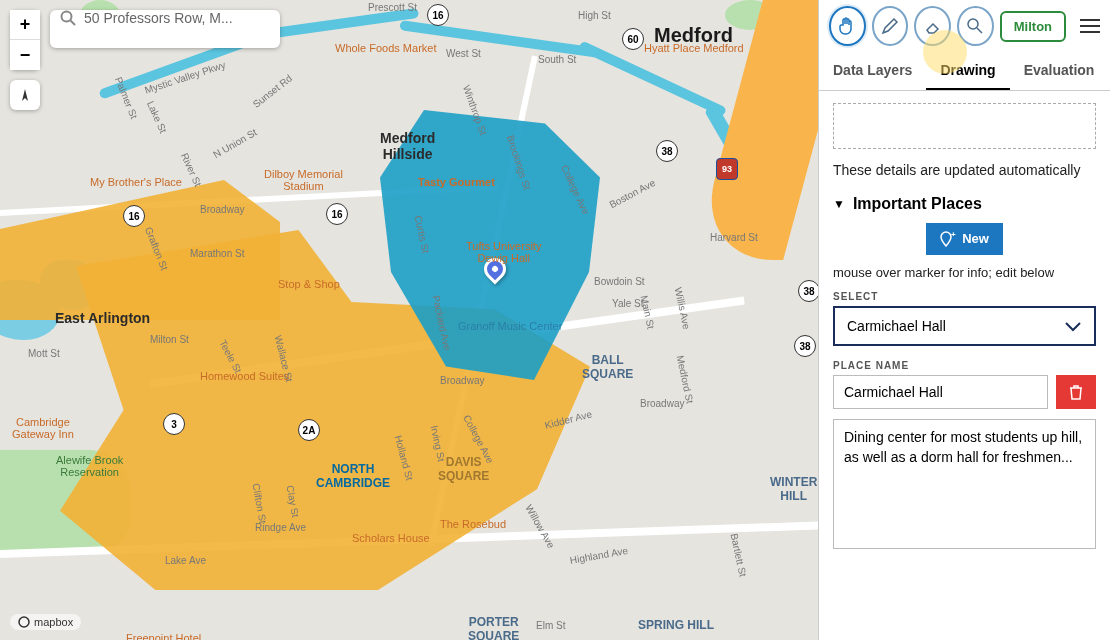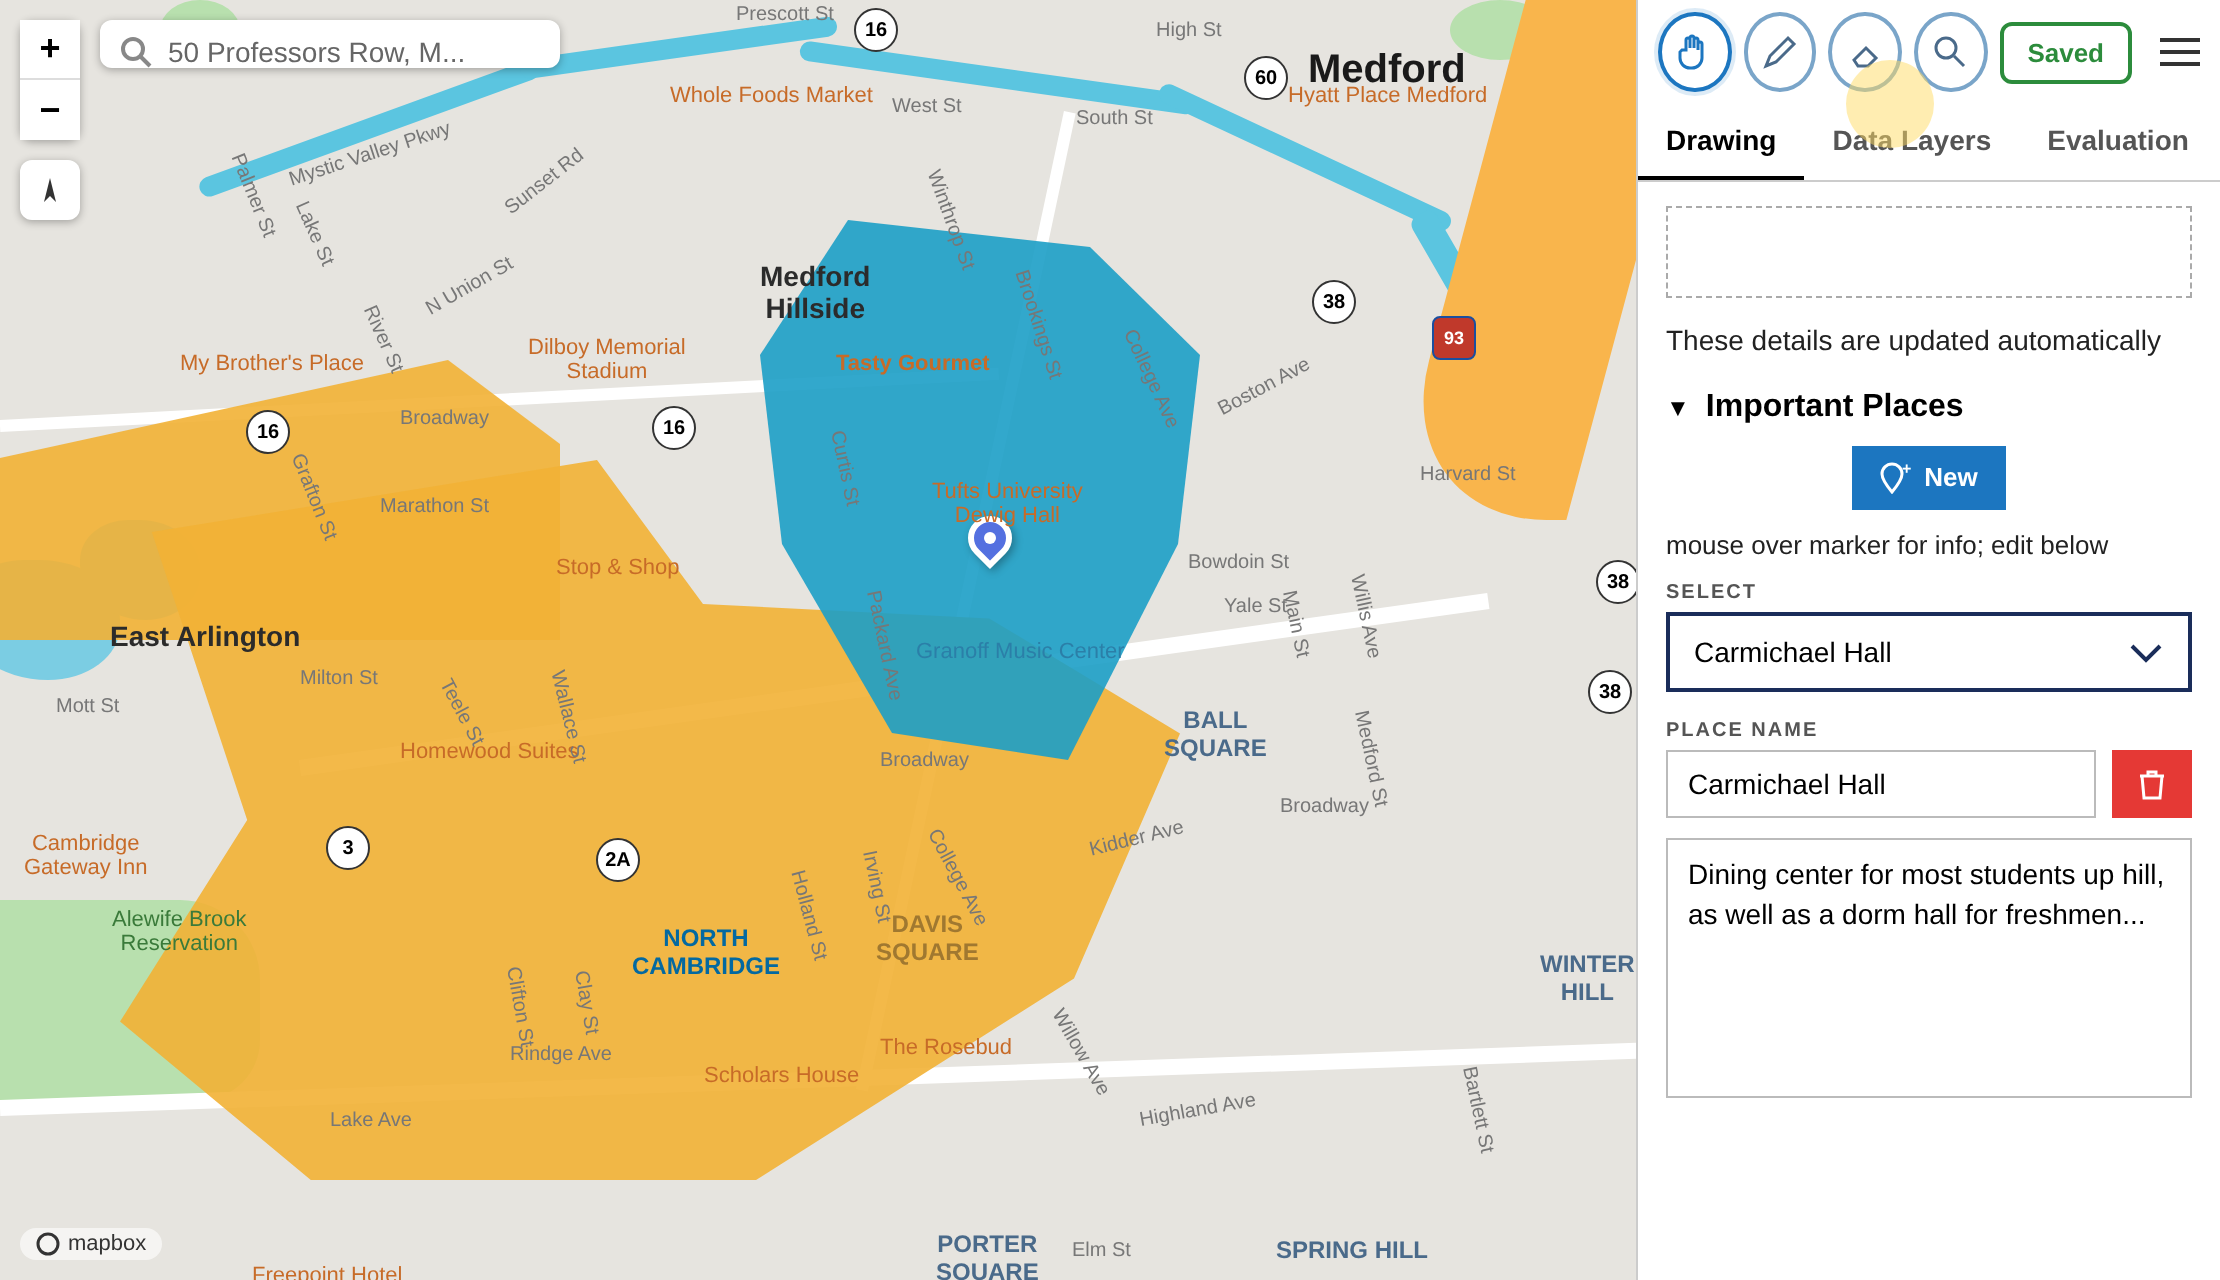--- a/index.html
+++ b/index.html
@@ -31,21 +31,21 @@
 
   
   .marker { position: absolute; width: 22px; height: 22px; background: #5470E0; border: 3px solid #fff; border-radius: 50% 50% 50% 0; transform: rotate(-45deg); box-shadow: 0 2px 4px rgba(0,0,0,.3); }
   .marker::after { content:''; position:absolute; width:6px;height:6px;background:#fff;border-radius:50%; top:5px;left:5px;}
 
   
   .zoom-ctrl { position: absolute; top: 10px; left: 10px; background: #fff; border-radius: 6px; box-shadow: 0 1px 4px rgba(0,0,0,.3); width: 30px; }
   .zoom-ctrl button { display: block; width: 30px; height: 30px; border: none; background: #fff; font-size: 18px; font-weight: 700; cursor: pointer; border-bottom: 1px solid #ddd; }
   .zoom-ctrl button:last-child { border: none; }
   .compass { position:absolute; top:80px; left:10px; width:30px;height:30px;background:#fff;border-radius:6px;box-shadow:0 1px 4px rgba(0,0,0,.3); display:flex;align-items:center;justify-content:center;}
-  .search { position: absolute; top: 10px; left: 50px; width: 230px; height: 24px; background: #fff; border-radius: 6px; box-shadow: 0 1px 4px rgba(0,0,0,.3); display: flex; align-items: flex-end; padding: 0 10px; }
+  .search { position: absolute; top: 10px; left: 50px; width: 230px; height: 38px; background: #fff; border-radius: 6px; box-shadow: 0 1px 4px rgba(0,0,0,.3); display: flex; align-items: flex-start; padding: 0 10px; }
   .search svg { margin-right: 8px; }
   .search input { border: none; outline: none; font-size: 14px; flex: 1; color: #666; }
   .mapbox-logo { position:absolute; bottom:10px; left:10px; background:rgba(255,255,255,.6); padding:2px 8px; border-radius:10px; font-size:11px; color:#333; display:flex;align-items:center;gap:4px;}
 
   
   .panel { position: absolute; top: 0; left: 818px; width: 292px; height: 640px; background: #fff; border-left: 1px solid #ccc; display:flex; flex-direction:column;}
   .toolbar { height: 52px; display: flex; align-items: center; padding: 0 10px; gap: 6px; }
   .tool { width: 40px; height: 40px; border: 2px solid #7AA5C9; border-radius: 50%; background: #fff; display:flex;align-items:center;justify-content:center; cursor:pointer;}
   .tool.active { border-color: #1C76C0; background:#fff; box-shadow:0 0 0 2px rgba(28,118,192,.15);}
   .highlight-ring { position:absolute; width:44px; height:44px; border-radius:50%; background:rgba(255,220,100,.5); pointer-events:none;}
@@ -235,31 +235,31 @@
           <path d="M3 13l6-6 5 5-4 4H5z" fill="none" stroke="#4a6a8a" stroke-width="1.5"></path>
         </svg>
     </button>
     <div class="highlight-ring" style="left:104px;top:30px;"></div>
     <button class="tool">
       <svg width="18" height="18" viewBox="0 0 18 18">
           <circle cx="7" cy="7" r="5" fill="none" stroke="#4a6a8a" stroke-width="1.5"></circle>
           <line x1="11" y1="11" x2="16" y2="16" stroke="#4a6a8a" stroke-width="1.5"></line>
         </svg>
     </button>
-    <button class="saved-btn">Saved</button>
+    <button class="saved-btn">Milton</button>
     <div class="burger">
         <span></span>
         <span></span>
         <span></span>
       </div>
   </div>
 
   <div class="tabs">
+    <div class="tab">Data Layers</div>
     <div class="tab active">Drawing</div>
-    <div class="tab">Data Layers</div>
     <div class="tab">Evaluation</div>
   </div>
 
   <div class="content">
     <div class="dashed-box"></div>
     <p class="hint">These details are updated automatically</p>
 
     <div class="section-head">
       <span class="caret">▼</span>
       <h3>Important Places</h3>

